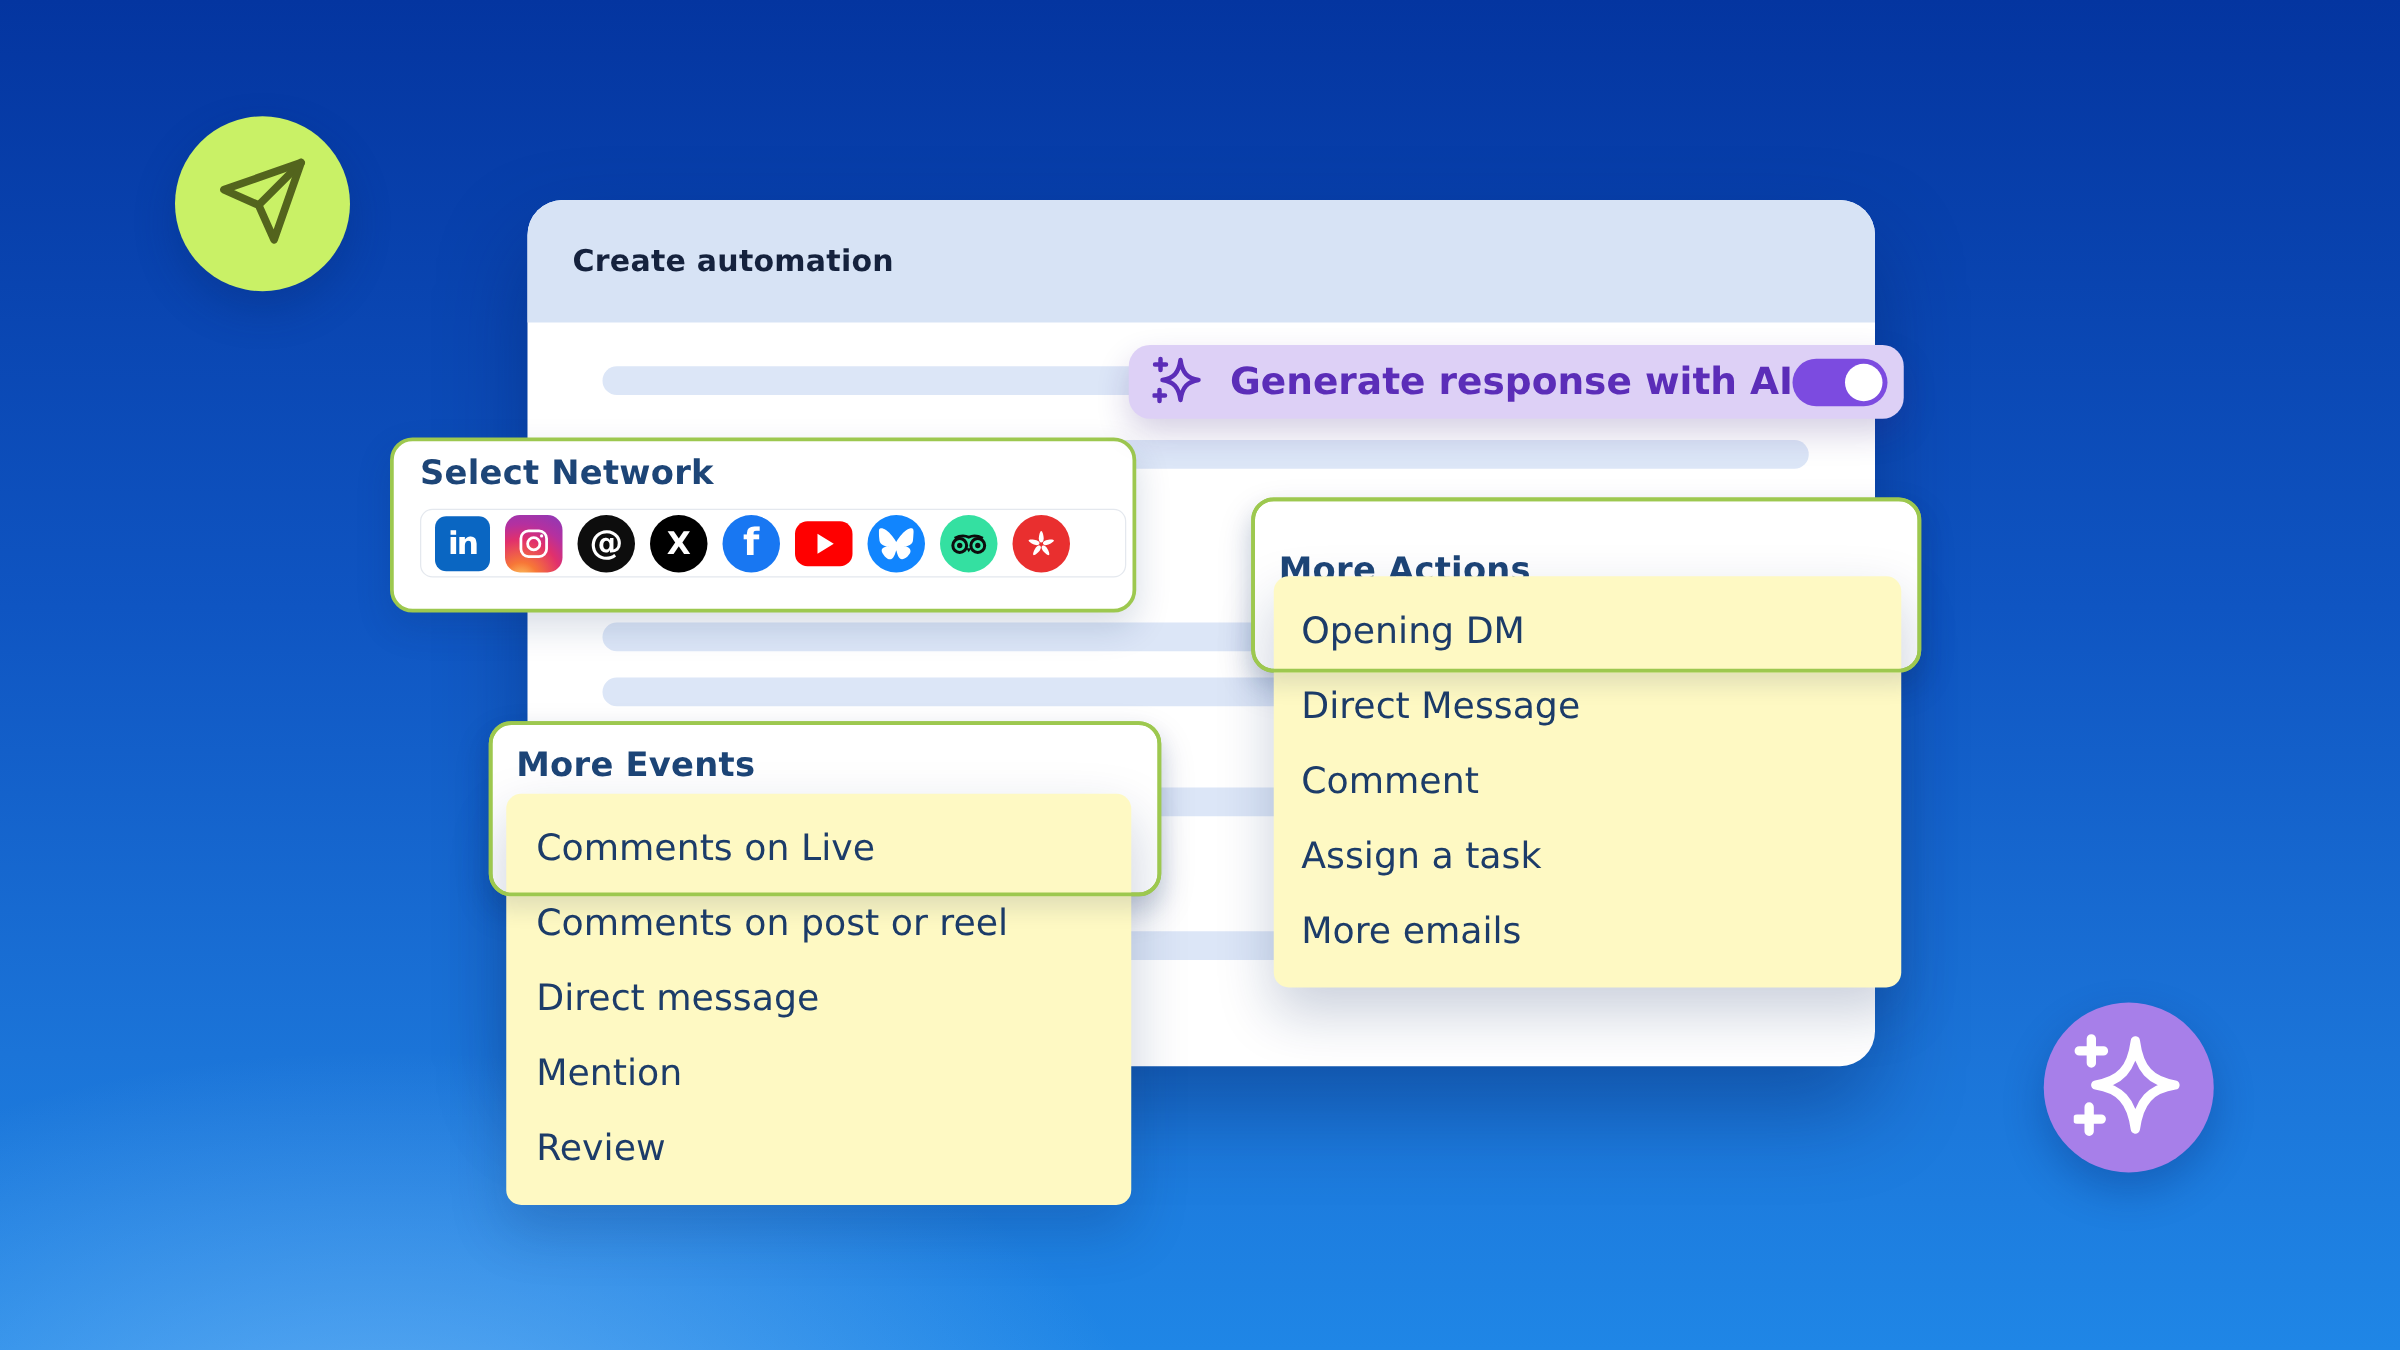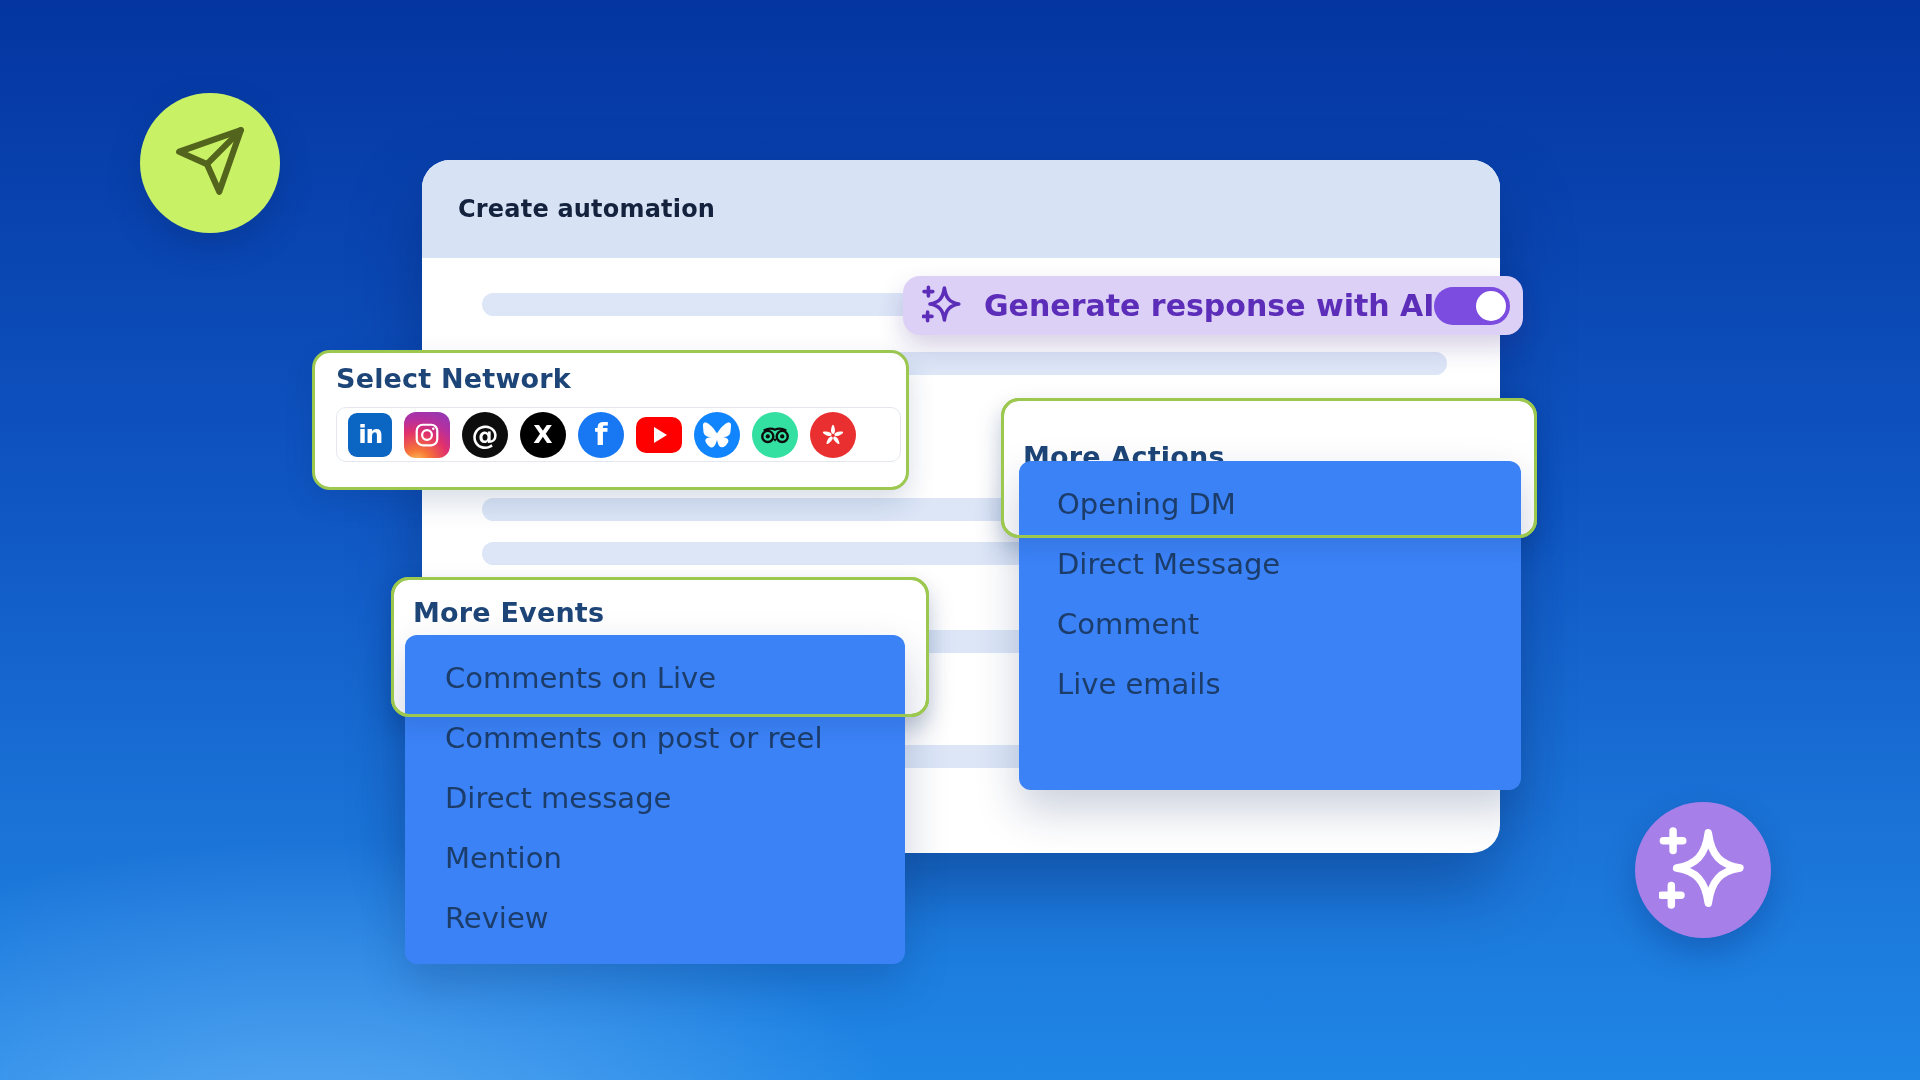--- a/index.html
+++ b/index.html
@@ -60,22 +60,22 @@
   .net-x{background:#000;font-size:25px;font-weight:700;}
   .net-facebook{background:#1877f2;font-size:30px;font-weight:700;}
   .net-youtube{background:transparent;}
   .yt-body{width:46px;height:36px;border-radius:10px;background:#ff0000;display:flex;align-items:center;justify-content:center;}
   .yt-play{width:0;height:0;border-left:13px solid #fff;border-top:8px solid transparent;border-bottom:8px solid transparent;margin-left:3px;}
   .net-bluesky{background:#1185fe;}
   .net-tripadvisor{background:#34e0a1;}
   .net-yelp{background:#e92f2f;}
 
   
-  .dropdown{background:#3b82f6;border-radius:12px;box-shadow:0 20px 44px rgba(15,40,95,.22);
-    box-sizing:border-box;padding-top:13px;padding-left:16px;}
+  .dropdown{background:#fef9c3;border-radius:12px;box-shadow:0 20px 44px rgba(15,40,95,.22);
+    box-sizing:border-box;padding-top:13px;}
   .dd-item{height:60px;line-height:60px;font-size:29px;font-weight:500;color:#1c3c69;white-space:nowrap;}
 
   .more-actions-box{left:1001px;top:398px;width:536px;height:140px;z-index:5;}
   .ma-label{left:1023px;top:429px;line-height:32px;z-index:5;margin-top:12px;}
   .ma-dropdown{left:1019px;top:461px;width:502px;height:329px;z-index:6;}
   .ma-dropdown .dd-item{padding-left:22px;}
   .ma-outline{left:1001px;top:398px;width:536px;height:140px;z-index:7;}
 
   .more-events-box{left:391px;top:577px;width:538px;height:140px;z-index:8;}
   .me-label{left:413px;top:597px;line-height:32px;z-index:8;}
@@ -177,21 +177,22 @@
     </svg>
   </span>
 </div>
 
 <div class="abs green-box more-actions-box"></div>
 <div class="abs panel-label ma-label">More Actions</div>
 <div class="abs dropdown ma-dropdown">
   <div class="dd-item">Opening DM</div>
   <div class="dd-item">Direct Message</div>
   <div class="dd-item">Comment</div>
-  <div class="dd-item">Live emails</div>
+  <div class="dd-item">Assign a task</div>
+  <div class="dd-item">More emails</div>
 </div>
 <div class="abs green-outline ma-outline"></div>
 
 <div class="abs green-box more-events-box"></div>
 <div class="abs panel-label me-label">More Events</div>
 <div class="abs dropdown me-dropdown">
   <div class="dd-item">Comments on Live</div>
   <div class="dd-item">Comments on post or reel</div>
   <div class="dd-item">Direct message</div>
   <div class="dd-item">Mention</div>

